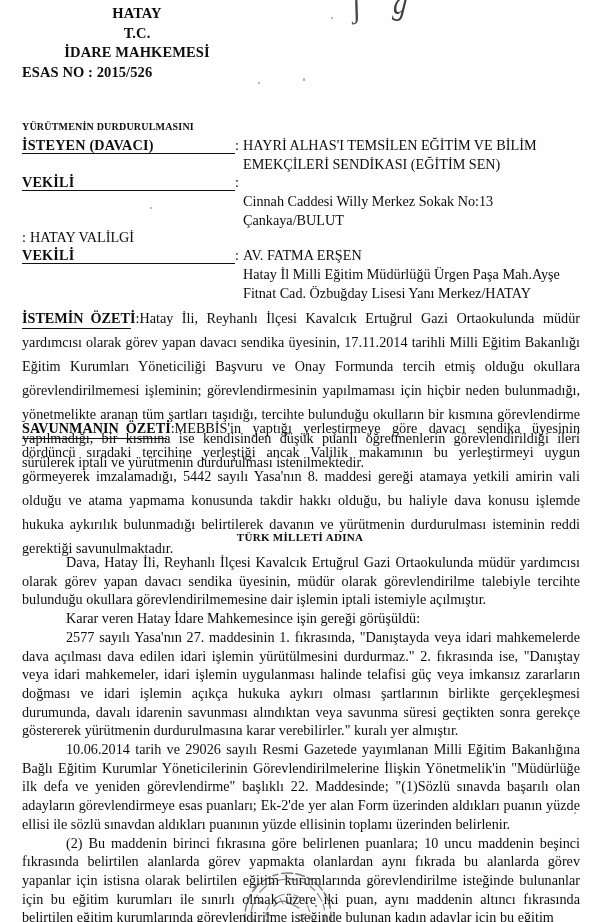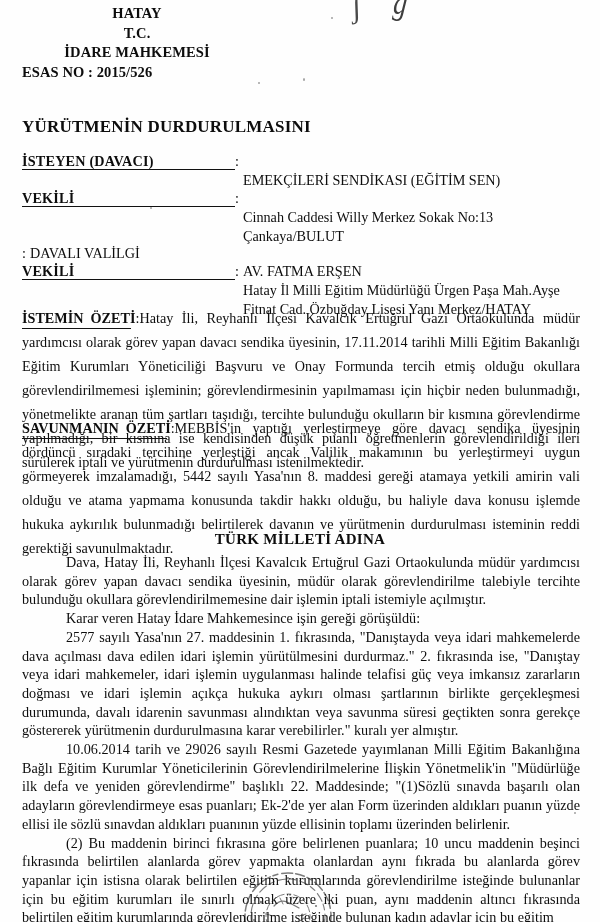--- a/index.html
+++ b/index.html
@@ -69,23 +69,23 @@
   .party-block {
     position: absolute;
     left: 22px;
     top: 118px;
     width: 558px;
     font-size: 14.2px;
     line-height: 18.6px;
   }
   .pre-label {
     font-weight: bold;
-    font-size: 17px;
+    font-size: 10px;
     letter-spacing: .2px;
-    margin-bottom: 16px;
+    margin-bottom: 0;
   }
   .row {
     display: flex;
     align-items: flex-start;
     margin-top: -1px;
   }
   .row .label {
     position: relative;
     flex: 0 0 213px;
     font-weight: bold;
@@ -155,21 +155,21 @@
     font-size: 14.2px;
     line-height: 24px;
   }
 
   .center-heading {
     position: absolute;
     left: 0;
     width: 600px;
     text-align: center;
     font-weight: bold;
-    font-size: 15px;
+    font-size: 11px;
     letter-spacing: .3px;
   }
 
   .body-block {
     position: absolute;
     left: 22px;
     width: 558px;
   }
   .body-block .para + .para {
     margin-top: 0;
@@ -207,33 +207,34 @@
     <div class="esas">ESAS NO : 2015/526</div>
   </div>
 
   <div class="party-block">
 
     <div class="pre-label">YÜRÜTMENİN DURDURULMASINI</div>
 
     <div class="row">
       <div class="label underlined">İSTEYEN (DAVACI)</div>
       <div class="colon">:</div>
+      <div class="value">HAYRİ ALHAS'I TEMSİLEN EĞİTİM VE BİLİM</div>
     </div>
     <div class="sub-line">EMEKÇİLERİ SENDİKASI (EĞİTİM SEN)</div>
 
     <div class="row">
       <div class="label underlined">VEKİLİ</div>
       <div class="colon">:</div>
     </div>
     <div class="sub-line">Cinnah Caddesi Willy Merkez Sokak No:13</div>
     <div class="sub-line">Çankaya/BULUT</div>
 
     <div class="row">
       <div class="colon">:</div>
-      <div class="value">DAVALI VALİLGİ</div>
+      <div class="value">HATAY VALİLGİ</div>
     </div>
 
     <div class="row">
       <div class="label underlined">VEKİLİ</div>
       <div class="colon">:</div>
       <div class="value">AV. FATMA ERŞEN</div>
     </div>
     <div class="sub-line">Hatay İl Milli Eğitim Müdürlüğü Ürgen Paşa Mah.Ayşe</div>
     <div class="sub-line">Fitnat Cad. Özbuğday Lisesi Yanı Merkez/HATAY</div>
   </div>

